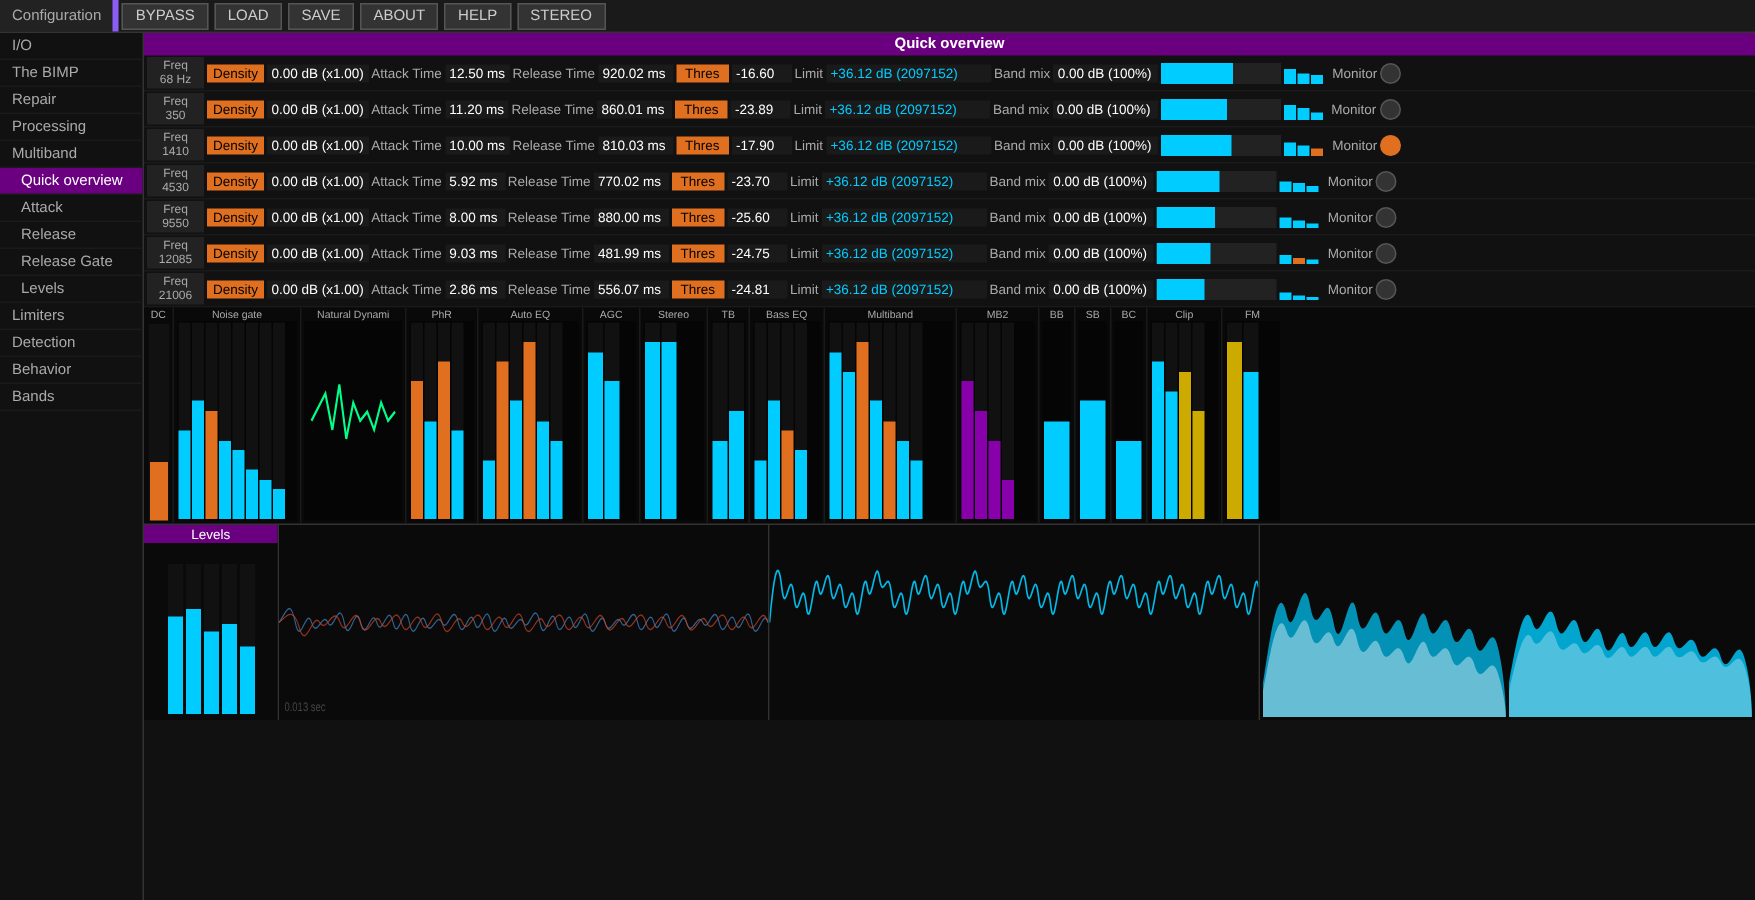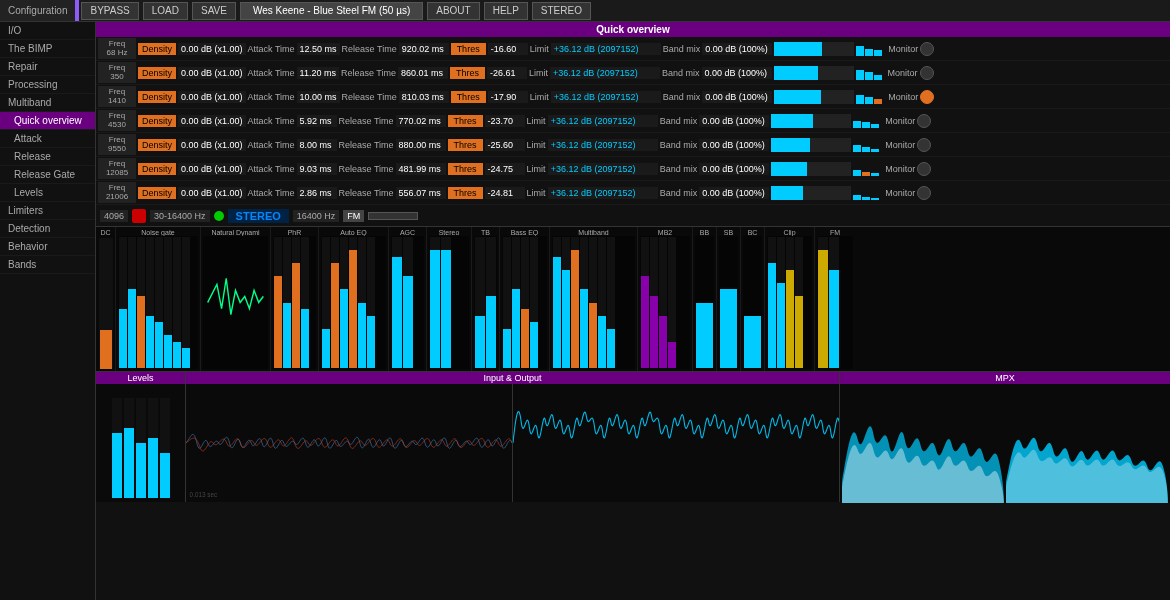--- a/index.html
+++ b/index.html
@@ -74,21 +74,20 @@
     .wave-svg { width: 100%; height: 100%; }
   </style>
 </head>
 <body>
 
 <div class="top-bar">
   <div class="config-label">Configuration</div>
   <button class="top-btn">BYPASS</button>
   <button class="top-btn">LOAD</button>
   <button class="top-btn">SAVE</button>
-  <button class="top-btn preset">Wes Keene - Blue Steel FM (50 µs)</button>
   <button class="top-btn about">ABOUT</button>
   <button class="top-btn">HELP</button>
   <button class="top-btn bypass">STEREO</button>
 </div>
 
 <div class="main">
 
   <div class="sidebar">
     <div class="sidebar-item">I/O</div>
     <div class="sidebar-item">The BIMP</div>
@@ -139,21 +138,21 @@
 
       <div class="band-row">
         <div class="freq-label" style="font-size:8px;line-height:1.1">Freq<br>350</div>
         <button class="orange-btn">Density</button>
         <span class="field-value">0.00 dB (x1.00)</span>
         <span class="field-label">Attack Time</span>
         <span class="field-value" style="min-width:40px">11.20 ms</span>
         <span class="field-label">Release Time</span>
         <span class="field-value" style="min-width:50px">860.01 ms</span>
         <button class="thres-btn">Thres</button>
-        <span class="thres-val">-26.61</span>
+        <span class="thres-val">-23.89</span>
         <span class="limit-label">Limit</span>
         <span class="limit-val">+36.12 dB (2097152)</span>
         <span class="bandmix-label">Band mix</span>
         <span class="bandmix-val">0.00 dB (100%)</span>
         <div class="meter-bar">
             <div class="meter-fill" style="width:55%"></div>
           </div>
         <div style="width:30px;background:#111;height:14px;display:flex;gap:1px;align-items:flex-end">
           <div style="width:8px;background:#00ccff;height:65%"></div>
           <div style="width:8px;background:#00ccff;height:55%"></div>
@@ -287,30 +286,20 @@
         <div style="width:30px;background:#111;height:14px;display:flex;gap:1px;align-items:flex-end">
           <div style="width:8px;background:#00ccff;height:35%"></div>
           <div style="width:8px;background:#00ccff;height:20%"></div>
           <div style="width:8px;background:#00ccff;height:10%"></div>
         </div>
         <span class="field-label">Monitor</span>
         <div class="monitor-circle"></div>
       </div>
     </div>
 
-    <div class="signal-bar">
-      <span class="sig-val">4096</span>
-      <div style="width:14px;height:14px;background:#cc0000;border-radius:2px"></div>
-      <span class="sig-val">30-16400 Hz</span>
-      <div style="width:10px;height:10px;background:#00cc00;border-radius:50%"></div>
-      <span class="sig-stereo">STEREO</span>
-      <span class="sig-freq">16400 Hz</span>
-      <span class="sig-fm">FM</span>
-      <div class="sig-slider"></div>
-    </div>
 
     <div style="display:flex;height:145px;background:#090909;border-bottom:1px solid #333;overflow:hidden">
 
       <div style="width:20px;border-right:1px solid #1a1a1a;display:flex;flex-direction:column;align-items:center;padding:2px 1px">
         <span style="font-size:7px;color:#aaa;writing-mode:horizontal-tb">DC</span>
         <div style="flex:1;width:14px;background:#111;position:relative;margin-top:2px">
           <div style="position:absolute;bottom:0;left:1px;right:1px;height:30%;background:#e07020"></div>
         </div>
       </div>
 
@@ -564,21 +553,20 @@
           <div style="width:10px;height:100px;background:#111;display:flex;flex-direction:column;justify-content:flex-end">
               <div style="height:60%;background:#00ccff"></div>
             </div>
           <div style="width:10px;height:100px;background:#111;display:flex;flex-direction:column;justify-content:flex-end">
               <div style="height:45%;background:#00ccff"></div>
             </div>
         </div>
       </div>
 
       <div class="io-panel">
-        <div class="panel-header">Input &amp; Output</div>
         <div class="io-content">
           <div class="waveform-area">
 
             <div class="waveform-left">
               <svg class="wave-svg" viewBox="0 0 360 110" preserveAspectRatio="none">
                 <rect width="360" height="110" fill="#0a0a0a"></rect>
                 <path d="M0,55 C5,50 8,40 12,55 C16,70 20,45 24,55 C28,65 32,48 36,55 C40,62 44,40 48,55 C52,70 56,42 60,55 C64,68 68,45 72,55 C76,65 80,42 84,55 C88,68 92,40 96,55 C100,70 104,45 108,55 C112,65 116,48 120,55 C124,62 128,42 132,55 C136,68 140,44 144,55 C148,66 152,40 156,55 C160,70 164,45 168,55 C172,65 176,48 180,55 C184,62 188,40 192,55 C196,70 200,42 204,55 C208,68 212,44 216,55 C220,66 224,40 228,55 C232,70 236,45 240,55 C244,65 248,48 252,55 C256,62 260,42 264,55 C268,68 272,44 276,55 C280,66 284,40 288,55 C292,70 296,45 300,55 C304,65 308,48 312,55 C316,62 320,42 324,55 C328,68 332,44 336,55 C340,66 344,40 348,55 C352,70 356,45 360,55" fill="none" stroke="#4488cc" stroke-width="0.8" opacity="0.7"></path>
                 <path d="M0,55 C5,52 10,45 15,58 C20,72 25,48 30,55 C35,62 40,44 45,55 C50,66 55,42 60,55 C65,68 70,46 75,55 C80,64 85,42 90,55 C95,68 100,44 105,55 C110,66 115,40 120,55 C125,70 130,46 135,55 C140,64 145,42 150,55 C155,68 160,44 165,55 C170,66 175,40 180,55 C185,70 190,46 195,55 C200,64 205,42 210,55 C215,68 220,44 225,55 C230,66 235,42 240,55 C245,68 250,46 255,55 C260,64 265,42 270,55 C275,68 280,44 285,55 C290,66 295,42 300,55 C305,68 310,46 315,55 C320,64 325,42 330,55 C335,68 340,44 345,55 C350,66 355,42 360,55" fill="none" stroke="#cc4422" stroke-width="0.8" opacity="0.7"></path>
                 <text x="4" y="105" fill="#444" font-size="7">0.013 sec</text>
               </svg>
@@ -588,21 +576,20 @@
               <svg class="wave-svg" viewBox="0 0 360 110" preserveAspectRatio="none">
                 <rect width="360" height="110" fill="#0a0a0a"></rect>
                 <path d="M0,55 C3,30 6,15 9,35 C12,55 15,20 18,40 C21,60 24,25 27,45 C30,65 33,20 36,35 C39,50 42,15 45,35 C48,55 51,20 54,40 C57,60 60,25 63,45 C66,65 69,20 72,35 C75,50 78,15 81,30 C84,45 87,20 90,40 C93,60 96,25 99,45 C102,65 105,20 108,35 C111,50 114,15 117,35 C120,55 123,20 126,40 C129,60 132,25 135,45 C138,65 141,20 144,35 C147,50 150,15 153,30 C156,45 159,20 162,40 C165,60 168,25 171,45 C174,65 177,20 180,35 C183,50 186,15 189,35 C192,55 195,20 198,40 C201,60 204,25 207,45 C210,65 213,20 216,35 C219,50 222,15 225,35 C228,55 231,20 234,40 C237,60 240,25 243,45 C246,65 249,20 252,35 C255,50 258,15 261,35 C264,55 267,20 270,40 C273,60 276,25 279,45 C282,65 285,20 288,35 C291,50 294,15 297,35 C300,55 303,20 306,40 C309,60 312,25 315,45 C318,65 321,20 324,35 C327,50 330,15 333,35 C336,55 339,20 342,40 C345,60 348,25 351,45 C354,65 357,20 360,35" fill="none" stroke="#00ccff" stroke-width="1.2" opacity="0.9"></path>
               </svg>
             </div>
           </div>
         </div>
       </div>
 
       <div class="mpx-panel">
-        <div class="panel-header">MPX</div>
         <div class="mpx-content">
           <div class="mpx-left">
             <svg width="100%" height="100%" viewBox="0 0 155 110" preserveAspectRatio="none">
               <rect width="155" height="110" fill="#0a0a0a"></rect>
               <path d="M0,90 C5,60 10,30 15,50 C20,70 25,20 30,45 C35,70 40,30 45,55 C50,80 55,25 60,50 C65,75 70,35 75,55 C80,75 85,40 90,60 C95,80 100,35 105,55 C110,75 115,40 120,60 C125,80 130,45 135,65 C140,85 145,50 150,70 C155,90 155,110 155,110 L0,110 Z" fill="#00ccff" opacity="0.7"></path>
               <path d="M0,95 C5,70 10,45 15,60 C20,75 25,40 30,60 C35,80 40,50 45,65 C50,80 55,45 60,65 C65,85 70,55 75,70 C80,85 85,60 90,75 C95,90 100,55 105,70 C110,85 115,60 120,75 C125,90 130,65 135,80 C140,95 145,70 150,85 C155,100 155,110 155,110 L0,110 Z" fill="#ffffff" opacity="0.4"></path>
             </svg>
           </div>
           <div class="mpx-right">
             <svg width="100%" height="100%" viewBox="0 0 155 110" preserveAspectRatio="none">

